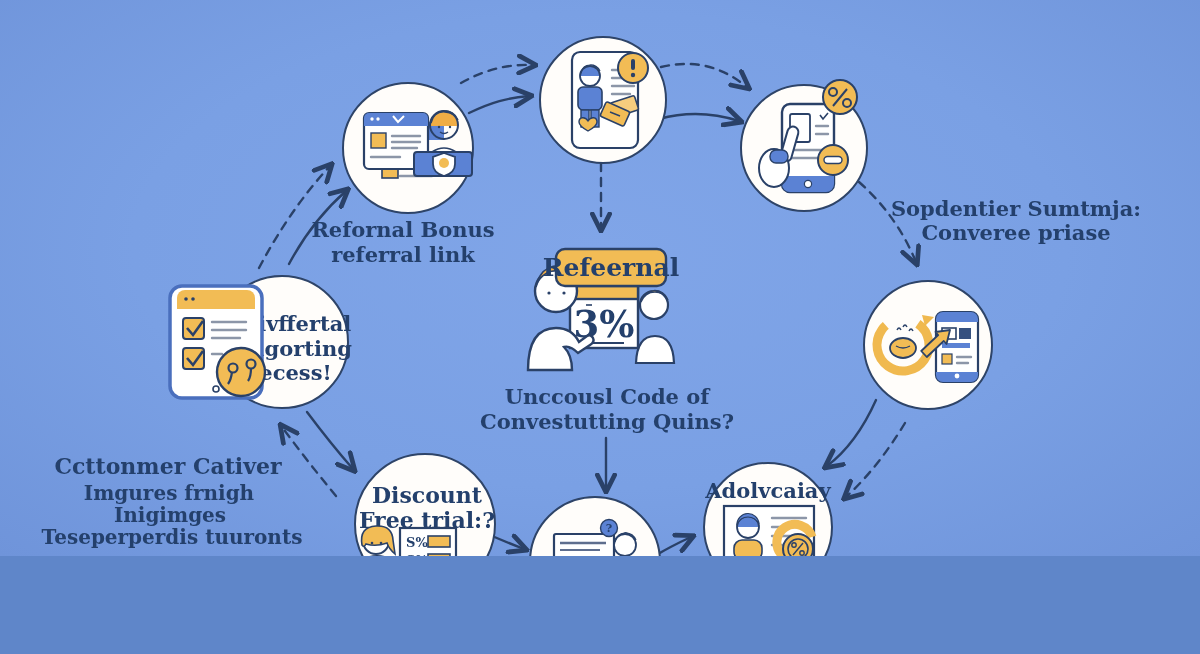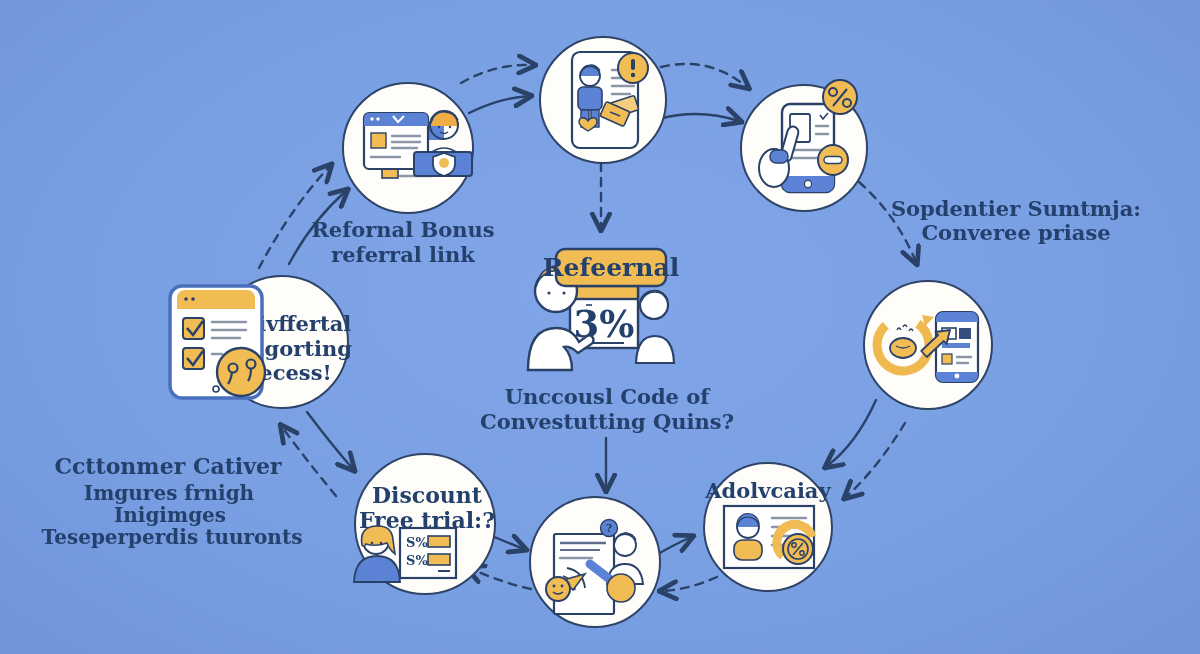--- a/index.html
+++ b/index.html
@@ -1,17 +1,17 @@
 <!DOCTYPE html>
 <html><head>
 <meta charset="utf-8">
 <style>
   html,body { margin:0; padding:0; background:#5f86c9; }
   .stage {
-    position:relative; width:1200px; height:654px; overflow:hidden;
+    position:relative; width:1200px; height:556px; overflow:hidden;
     background: radial-gradient(ellipse at 50% 45%, #80a5e8 0%, #7aa0e4 55%, #6f94da 100%);
     text-align: right;
   }
   svg { display:block; width:1200px; height:654px; }
   text {
     font-family:"DejaVu Serif", serif;
     fill:#24406c; font-weight:bold;
   }
   .t20{font-size:20px} .t21{font-size:21px} .t22{font-size:22px}
   .t25{font-size:25px} .t37{font-size:37px} .t13{font-size:13px} .t11{font-size:11px}

